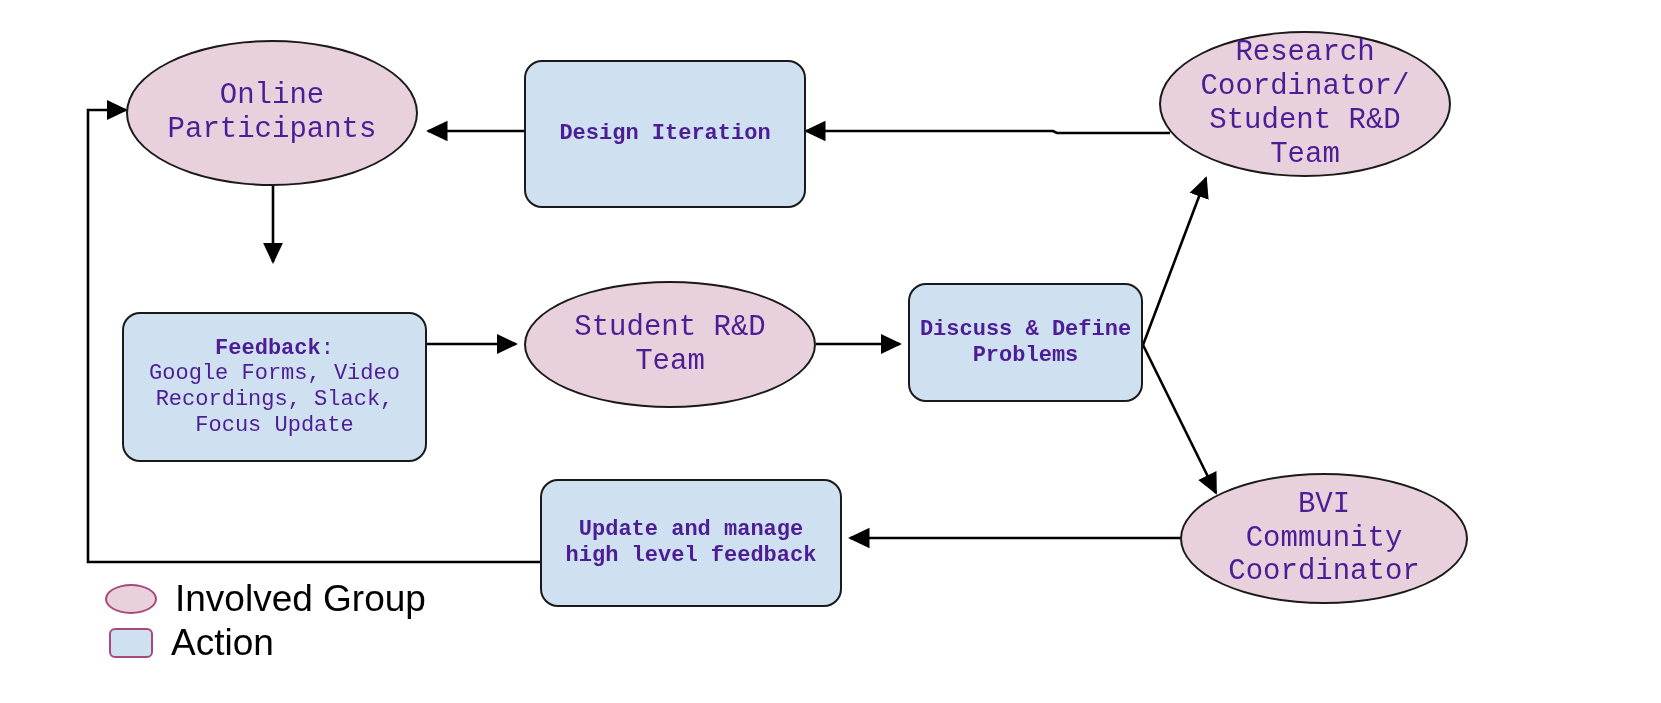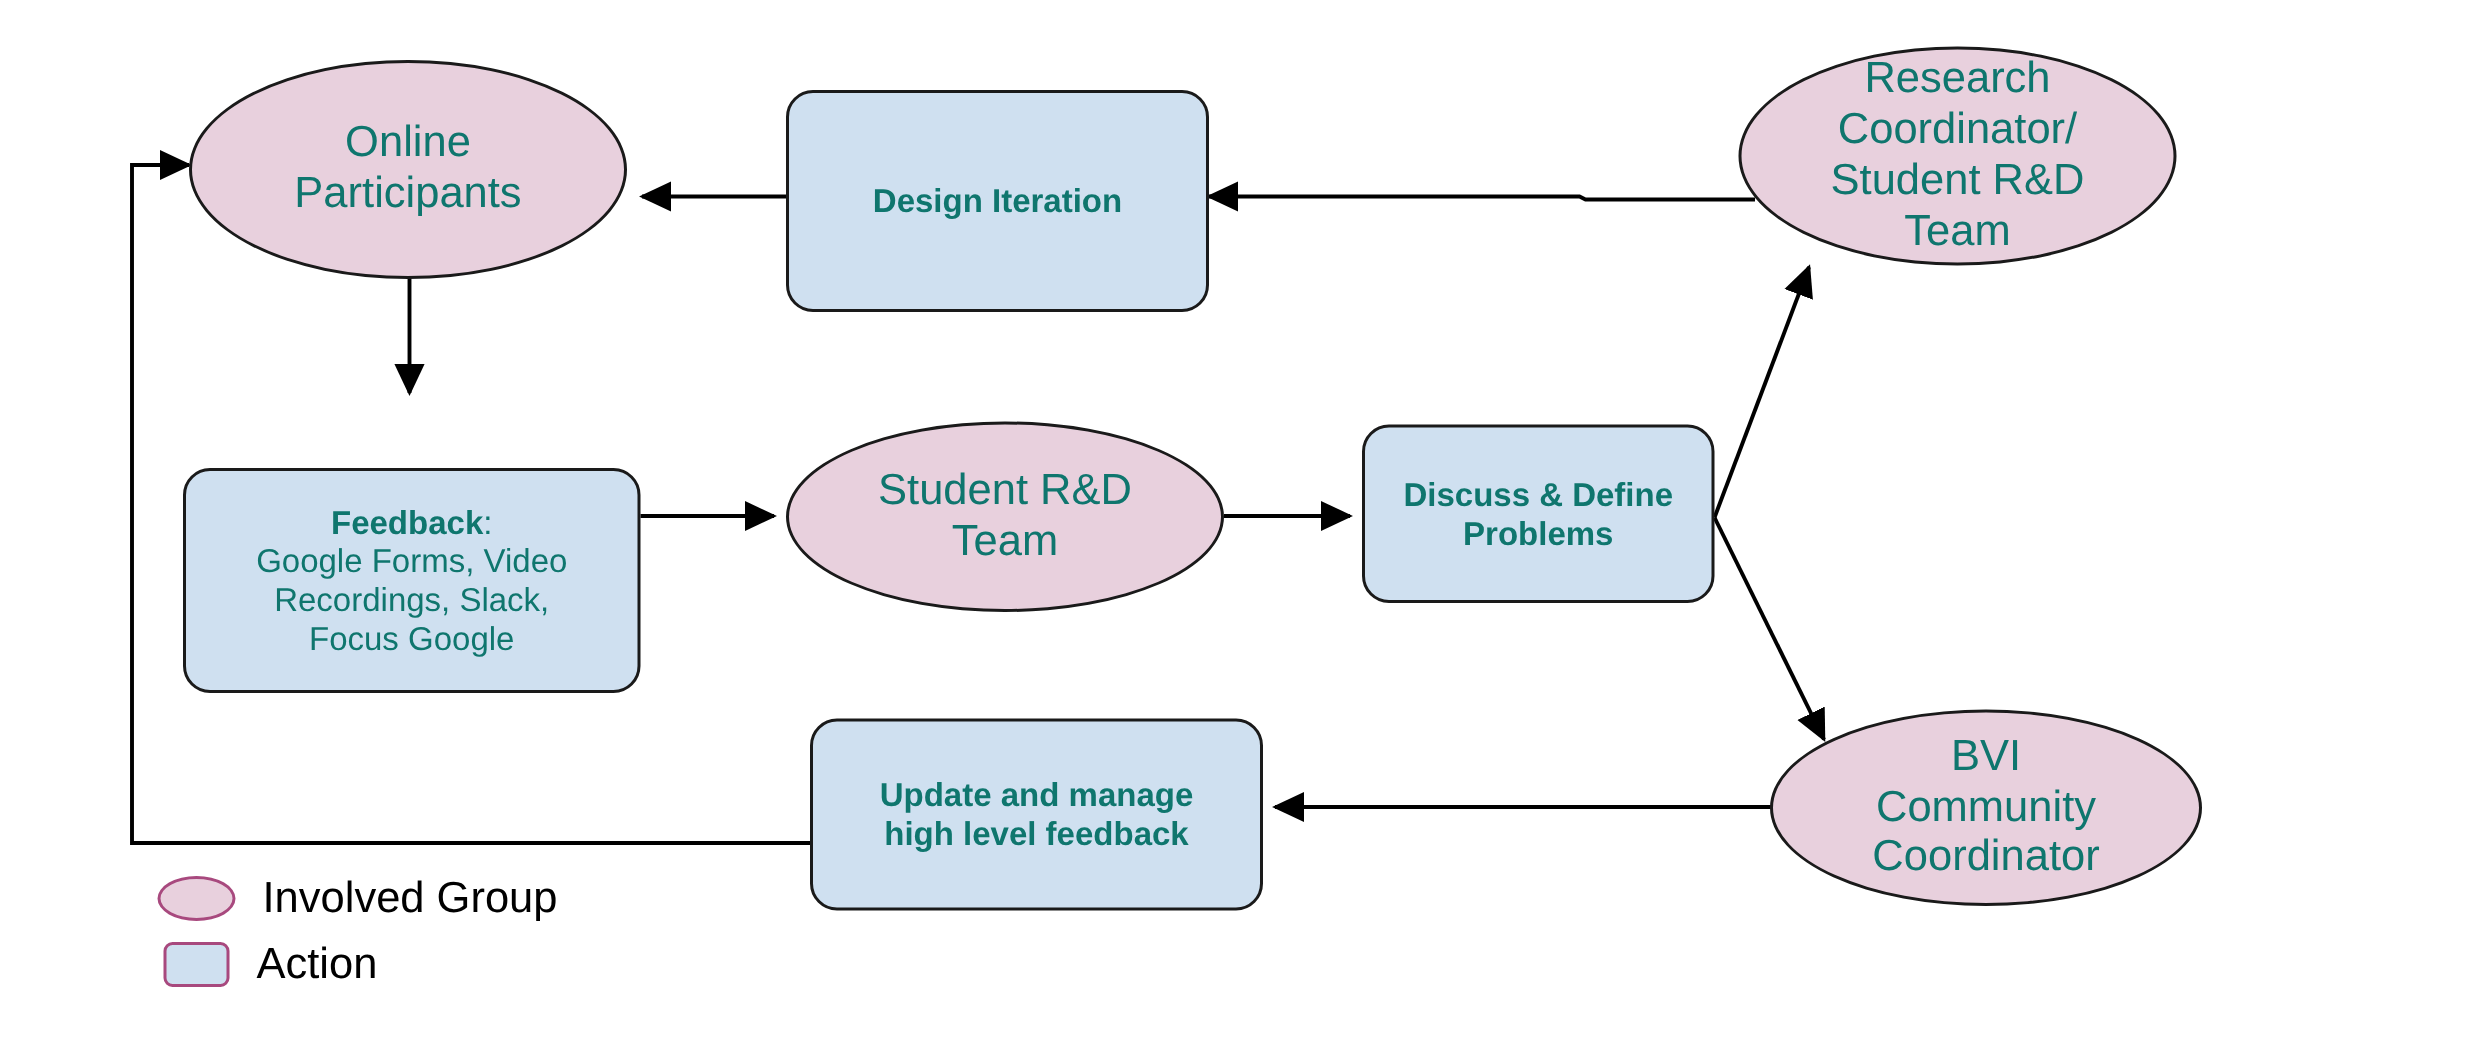--- a/index.html
+++ b/index.html
@@ -24,22 +24,23 @@
     width: 1661px;
     height: 703px;
   }
   .node {
     position: absolute;
     box-sizing: border-box;
     display: flex;
     align-items: center;
     justify-content: center;
     text-align: center;
-    color: #0f766e;
+    color: #4c1d95;
     line-height: 1.17;
+    font-family: Liberation Mono, monospace;
   }
   .ellipse {
     border: 2px solid #1a1a1a;
     border-radius: 50%;
     font-size: 29px;
     font-weight: normal;
   }
   .action {
     border: 2px solid #1a1a1a;
     border-radius: 18px;
@@ -74,21 +75,21 @@
   .legend-swatch-rect {
     width: 44px;
     height: 30px;
     border-radius: 6px;
     border: 2.5px solid #a8497e;
     box-sizing: border-box;
     flex: 0 0 auto;
     margin-left: 4px;
   }
   .legend-label {
-    font-size: 29px;
+    font-size: 37px;
     color: #000000;
     margin-left: 18px;
     white-space: nowrap;
   }
 </style>
 </head>
 <body>
 
 <div id="canvas">
 
@@ -140,21 +141,21 @@
     </div>
   </div>
 
   <div class="node action" style="left:122px; top:269px; width:305px; height:150px; background:#cfe0f0;margin-top:43px;">
     <div>
       <span class="nlines">
         <b>Feedback</b><span class="sub">:</span>
       </span>
       <span class="nlines sub">Google Forms, Video</span>
       <span class="nlines sub">Recordings, Slack,</span>
-      <span class="nlines sub">Focus Google</span>
+      <span class="nlines sub">Focus Update</span>
     </div>
   </div>
 
   <div class="node ellipse" style="left:524px; top:281px; width:292px; height:127px; background:#e8d0dd;">
     <div>
       <span class="nlines">Student R&amp;D</span>
       <span class="nlines">Team</span>
     </div>
   </div>
 

